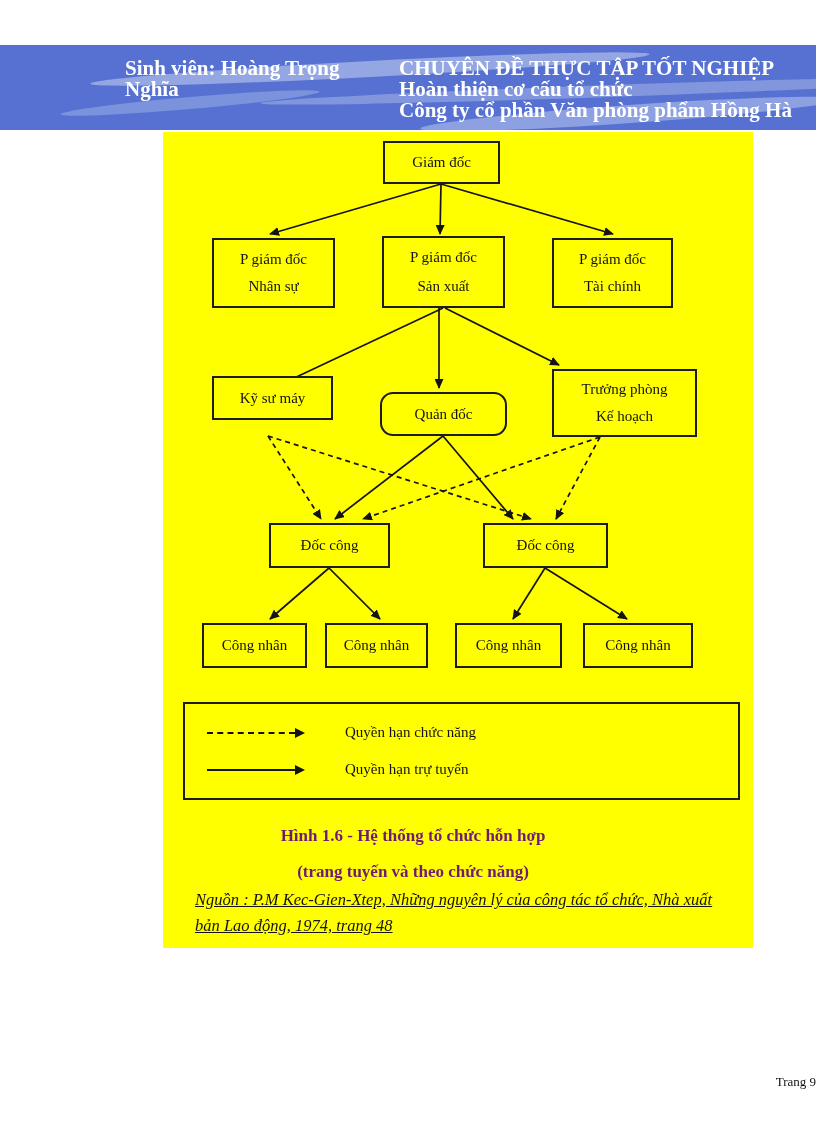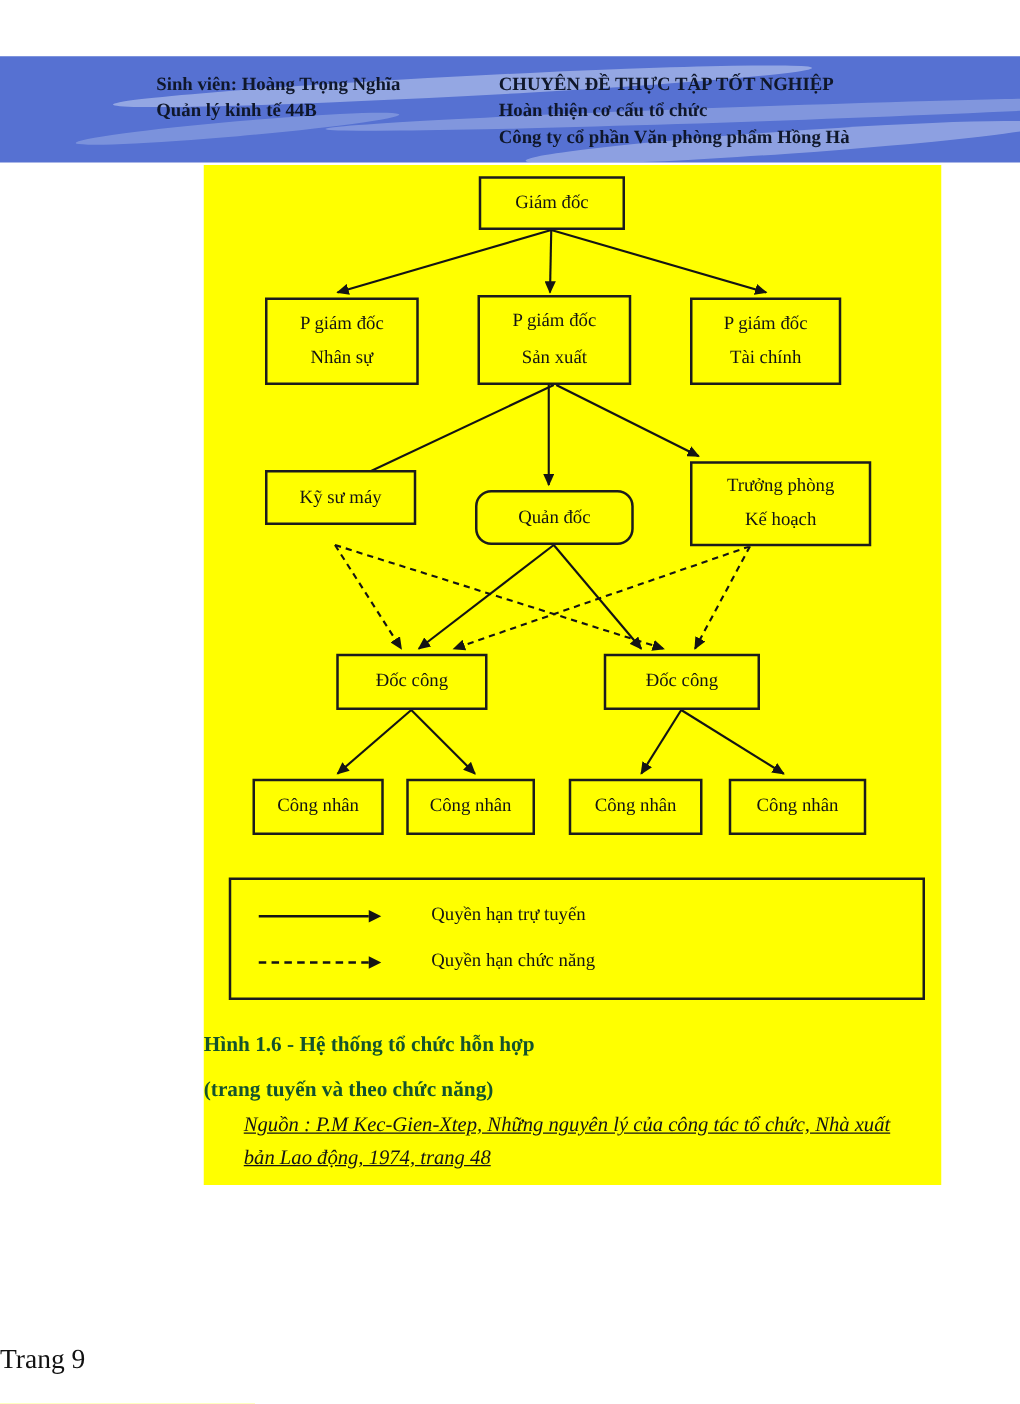--- a/index.html
+++ b/index.html
@@ -12,21 +12,21 @@
     position:absolute;left:0;top:45px;width:816px;height:85px;
     background:#5671d2;overflow:hidden;
   }
   .swoosh{position:absolute;background:rgba(224,232,248,0.45);border-radius:50%;}
   .sw1{width:560px;height:16px;left:90px;top:16px;transform:rotate(-3deg);}
   .sw2{width:700px;height:12px;left:260px;top:40px;transform:rotate(-2deg);background:rgba(210,222,244,0.35);}
   .sw3{width:420px;height:18px;left:420px;top:60px;transform:rotate(-4deg);background:rgba(224,232,248,0.40);}
   .sw4{width:260px;height:12px;left:60px;top:52px;transform:rotate(-5deg);background:rgba(210,222,244,0.30);}
   .band-inner{
     position:absolute;left:0;top:0;width:100%;height:100%;
-    display:flex;color:#0f172a;font-weight:bold;font-size:15px;line-height:21px;
+    display:flex;color:#ffffff;font-weight:bold;font-size:21px;line-height:21px;
   }
   .band-left{margin-left:125px;margin-top:13px;width:262px;}
   .band-right{margin-left:12px;margin-top:13px;}
   
   .sheet{
     position:absolute;left:163px;top:132px;width:590px;height:816px;
     background:#ffff00;
   }
   .node{
     position:absolute;border:2px solid #1c1c1c;background:#ffff00;
@@ -40,45 +40,44 @@
     border:2px solid #1c1c1c;box-sizing:border-box;
     display:flex;flex-direction:column;justify-content:space-evenly;
   }
   .legend-row{display:flex;align-items:center;margin-left:22px;}
   .legend-line{width:88px;height:0;border-top:2px solid #141414;}
   .legend-line.dashed{border-top:2px dashed #141414;}
   .legend-tri{width:0;height:0;border-left:10px solid #141414;border-top:5px solid transparent;border-bottom:5px solid transparent;}
   .legend-label{margin-left:40px;font-size:15px;color:#141414;}
   
   .caption{
-    position:absolute;left:0;top:686px;width:500px;
-    font-weight:bold;font-size:17px;color:#14532d;line-height:36px;
+    position:absolute;left:0;top:686px;width:500px;text-align:center;
+    font-weight:bold;font-size:17px;color:#701a75;line-height:36px;
   }
   .source{
     position:absolute;left:32px;top:755px;width:528px;
     font-style:italic;font-size:16.5px;color:#141414;line-height:26px;text-decoration:underline;
   }
   
   .footer{
-    position:absolute;left:0;top:1074px;width:816px;text-align:left;
-    font-size:22px;color:#111;
+    position:absolute;left:0;top:1074px;width:816px;text-align:right;
+    font-size:13px;color:#111;
   }
 </style>
 </head>
 <body>
 
 <div class="band">
   <div class="swoosh sw1"></div>
   <div class="swoosh sw2"></div>
   <div class="swoosh sw3"></div>
   <div class="swoosh sw4"></div>
   <div class="band-inner">
     <div class="band-left">
       <div>Sinh viên: Hoàng Trọng Nghĩa</div>
-      <div>Quản lý kinh tế 44B</div>
     </div>
     <div class="band-right">
       <div>CHUYÊN ĐỀ THỰC TẬP TỐT NGHIỆP</div>
       <div>Hoàn thiện cơ cấu tổ chức</div>
       <div>Công ty cổ phần Văn phòng phẩm Hồng Hà</div>
     </div>
   </div>
 </div>
 
 <div class="sheet">
@@ -160,28 +159,28 @@
   <div class="node" style="left:292px;top:491px;width:107px;height:45px;">
     <span>Công nhân</span>
   </div>
 
   <div class="node" style="left:420px;top:491px;width:110px;height:45px;">
     <span>Công nhân</span>
   </div>
 
   <div class="legend-box">
     <div class="legend-row">
+      <div class="legend-line dashed"></div>
+      <div class="legend-tri"></div>
+      <div class="legend-label">Quyền hạn chức năng</div>
+    </div>
+    <div class="legend-row">
       <div class="legend-line"></div>
       <div class="legend-tri"></div>
       <div class="legend-label">Quyền hạn trự tuyến</div>
-    </div>
-    <div class="legend-row">
-      <div class="legend-line dashed"></div>
-      <div class="legend-tri"></div>
-      <div class="legend-label">Quyền hạn chức năng</div>
     </div>
   </div>
 
   <div class="caption">
     <div>Hình 1.6 - Hệ thống tổ chức hỗn hợp</div>
     <div>(trang tuyến và theo chức năng)</div>
   </div>
 
   <div class="source">Nguồn : P.M Kec-Gien-Xtep, Những nguyên lý của công tác tổ chức, Nhà xuất bản Lao động, 1974, trang 48</div>
 </div>

